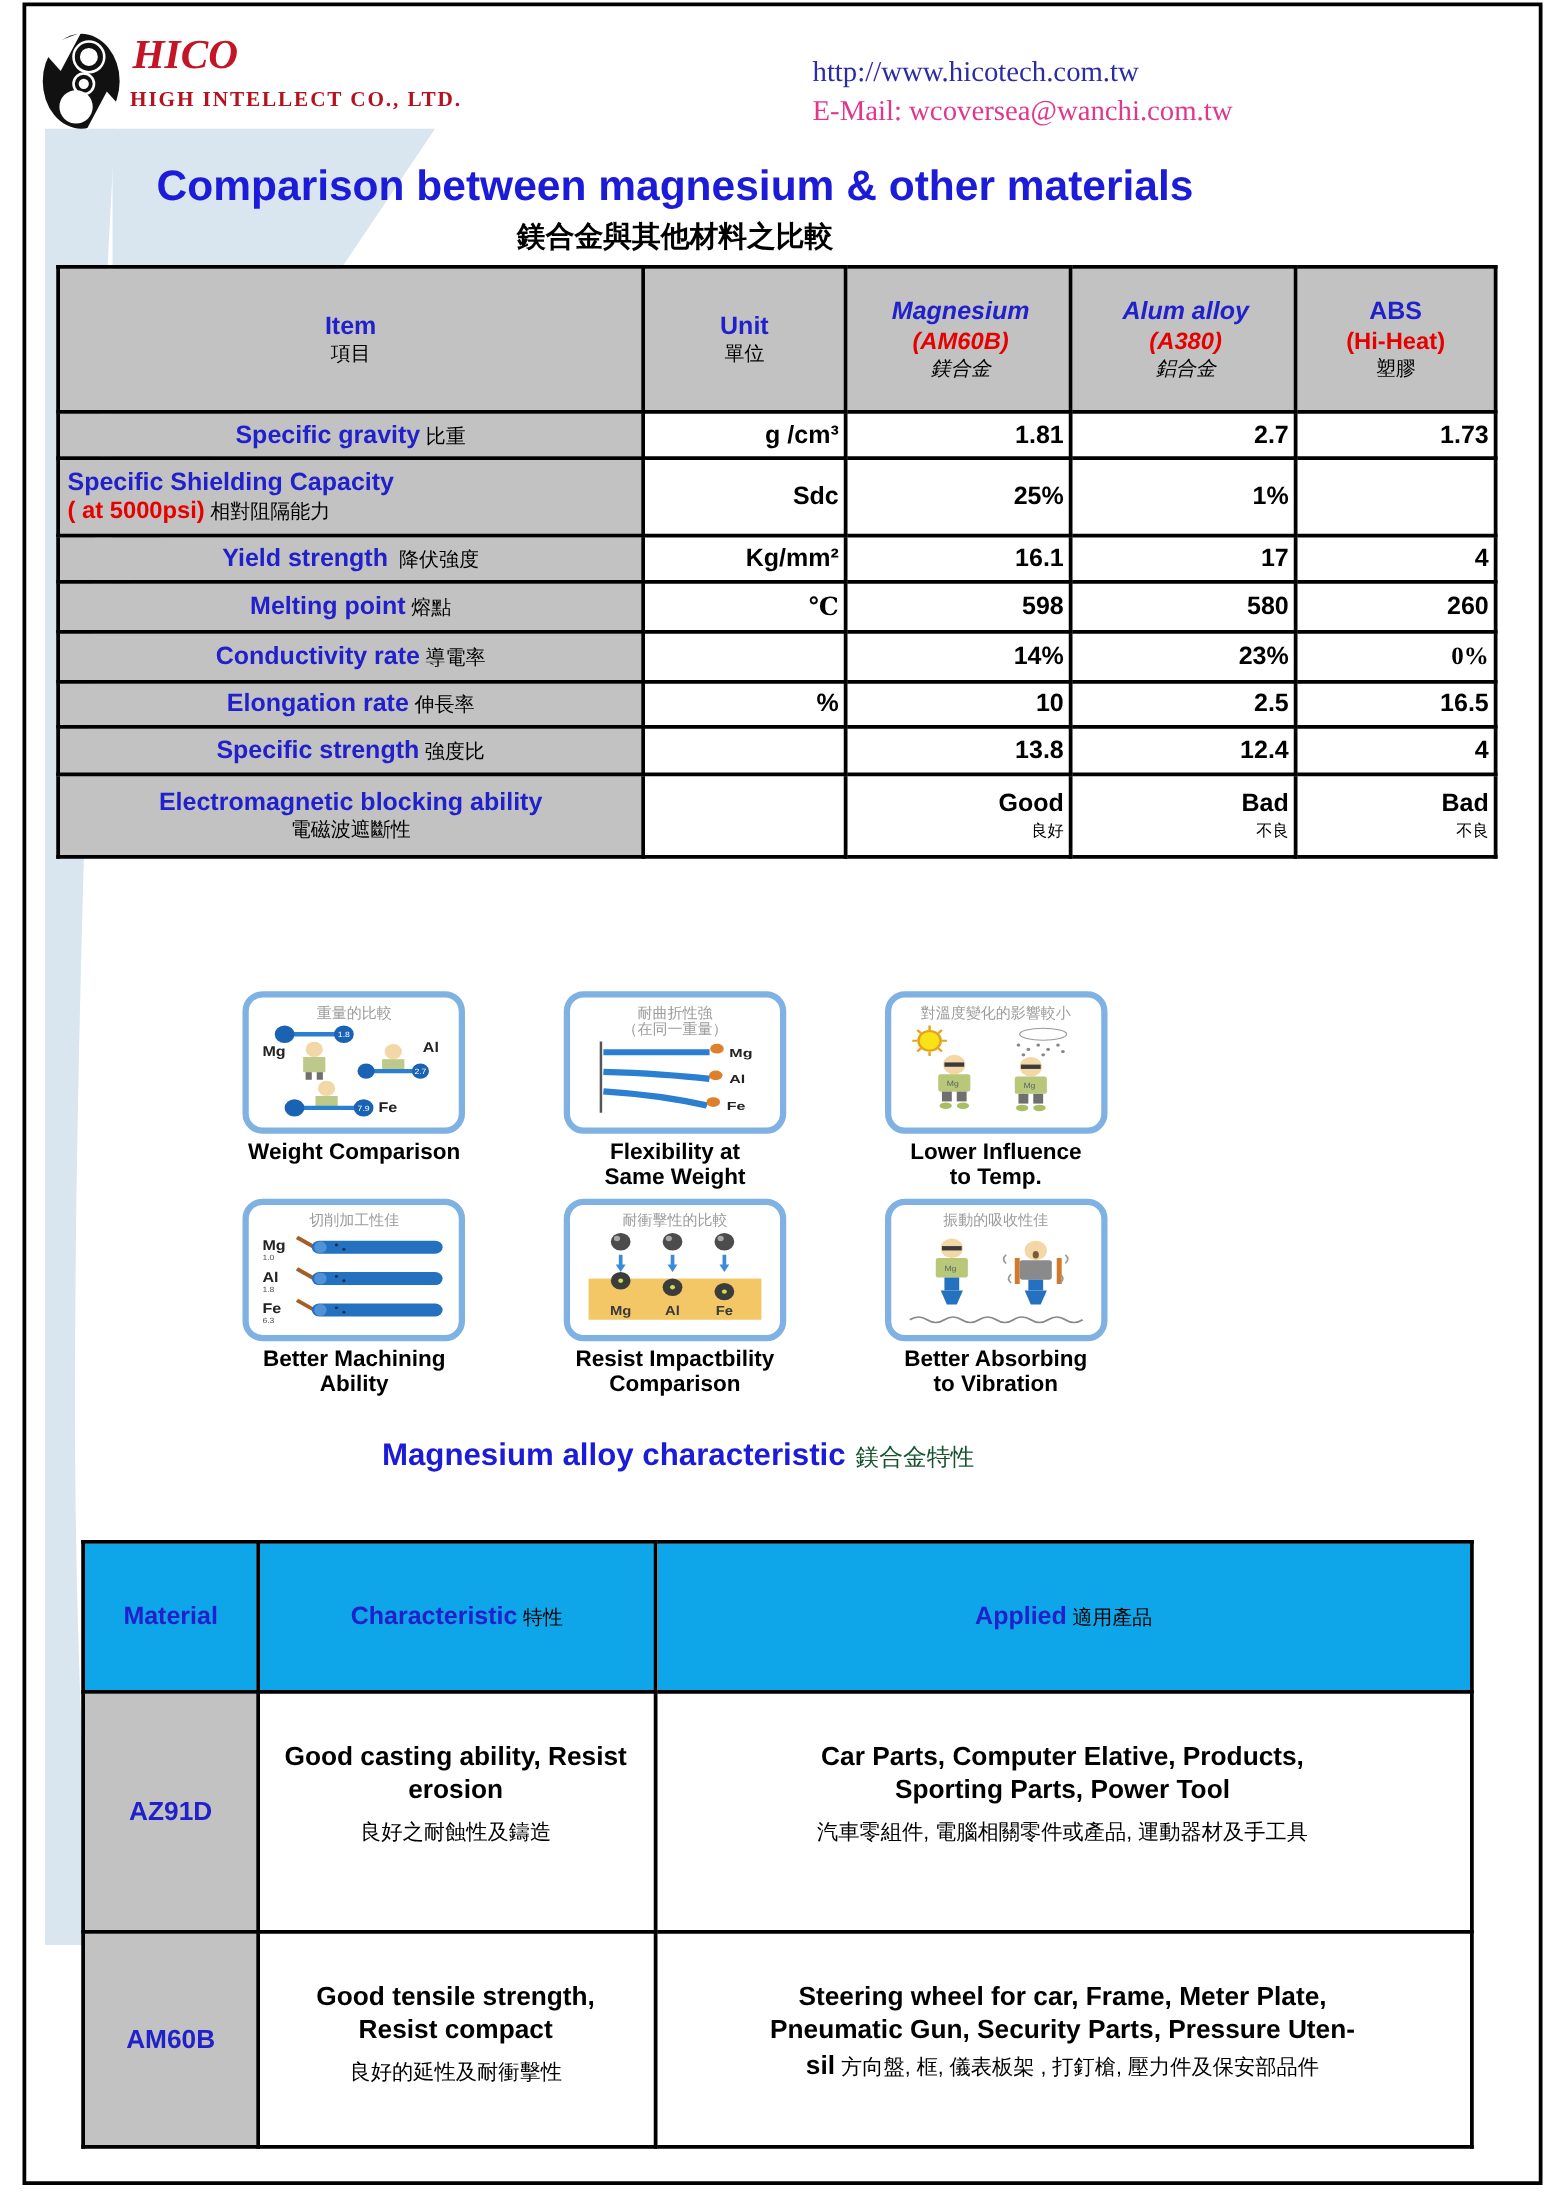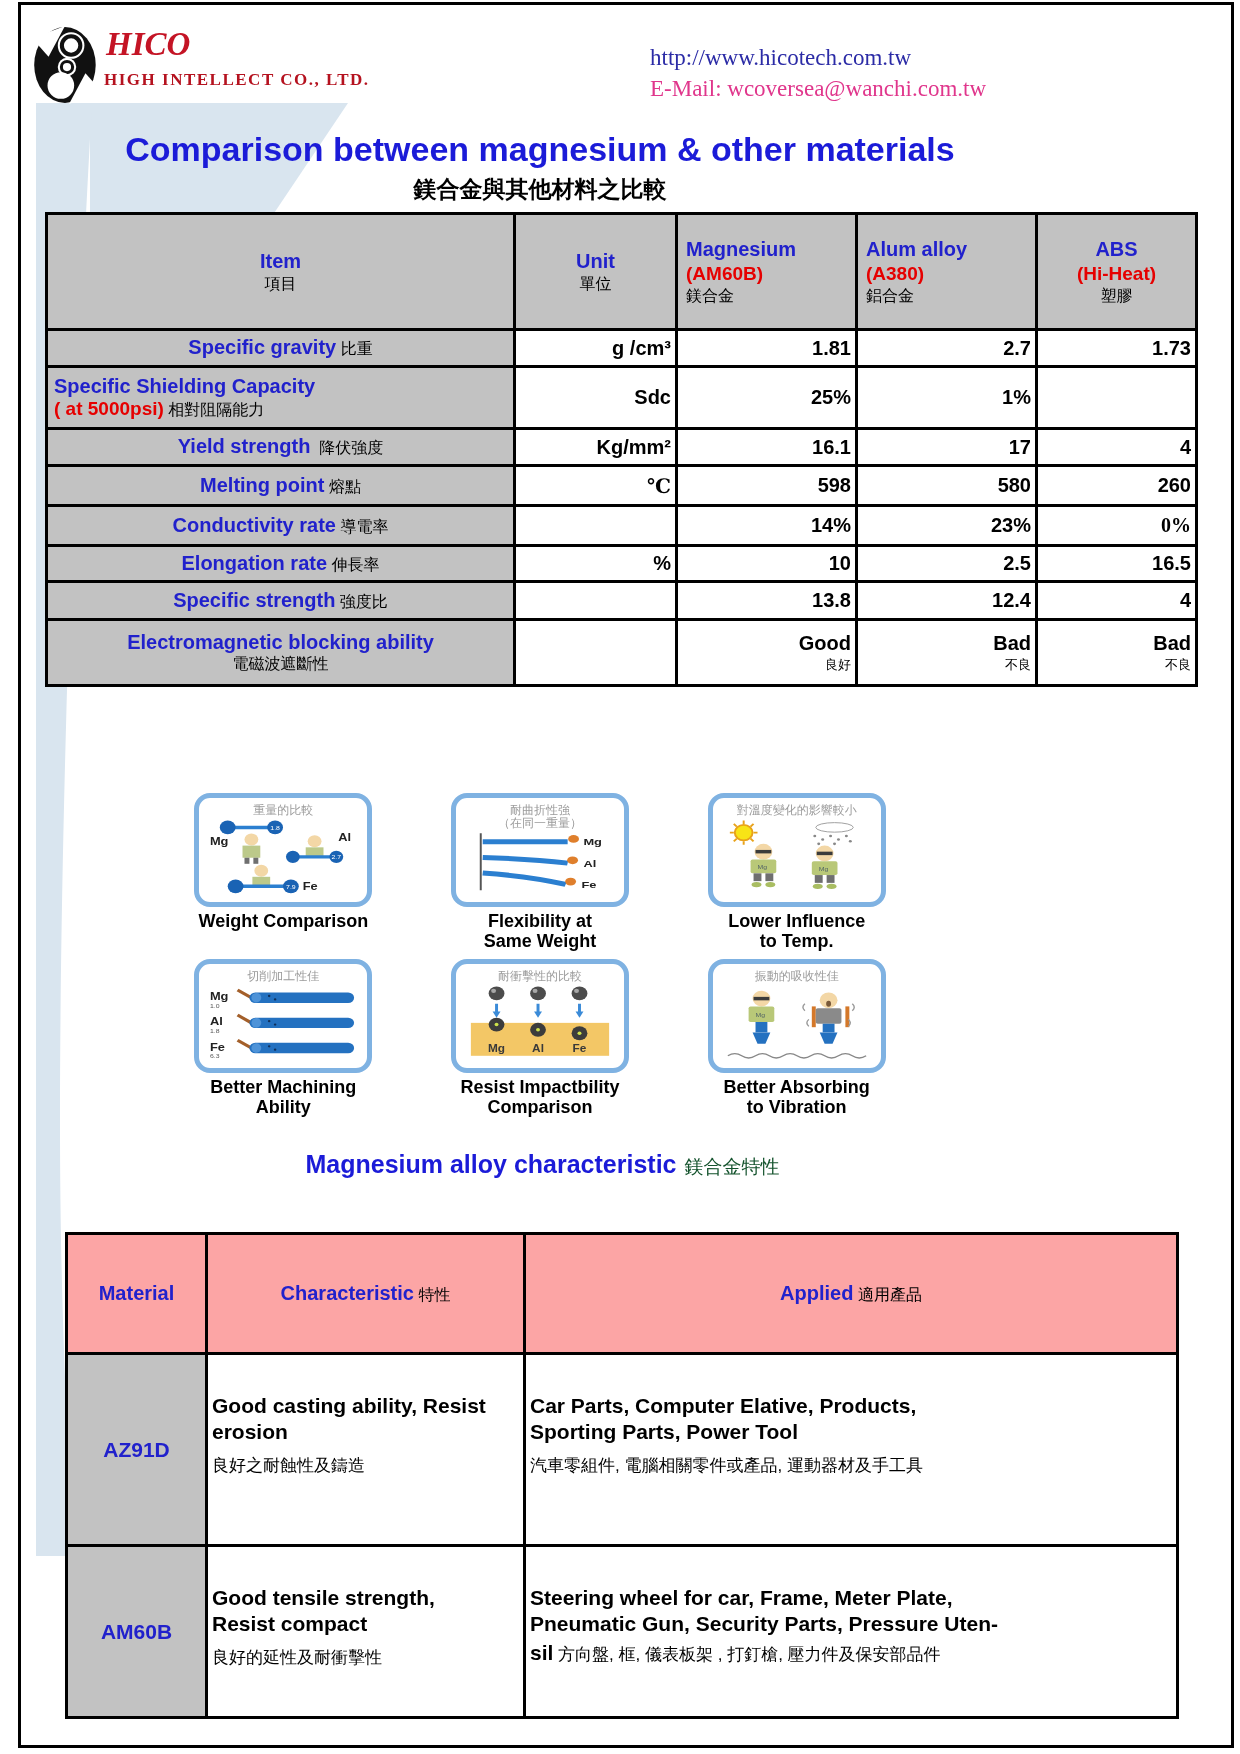--- a/index.html
+++ b/index.html
@@ -22,21 +22,21 @@
   #title-wrap{left:40px;top:131px;width:1000px;text-align:center;}
   #title-en{font-size:34px;font-weight:bold;color:#1b1bd8;line-height:1.1;}
   #title-zh{font-family:"Liberation Serif","DejaVu Serif",serif;font-weight:bold;font-size:23px;color:#000;margin-top:6px;}
   
   #t1wrap{left:45px;top:212px;}
   table{border-collapse:collapse;table-layout:fixed;}
   .t1 td{border:3px solid #000;padding:1px 4px;vertical-align:middle;overflow:hidden;}
   .t1 .lab{background:#c2c2c2;text-align:center;}
   .t1 .lab.left{text-align:left;padding-left:6px;}
   .t1 .hcell{background:#c2c2c2;text-align:center;line-height:1.25;}
-  .t1 .hcell.left{text-align:left;padding-left:8px;}
+  .t1 .hcell.left{text-align:center;padding-left:8px;font-style:italic;}
   .en{color:#2121cc;font-weight:bold;font-size:20px;}
   .zh{color:#000;font-size:16px;}
   .red{color:#e60000;font-weight:bold;font-size:19px;}
   .t1 .unit,.t1 .val{background:#fff;text-align:right;font-weight:bold;font-size:20px;color:#000;}
   .t1 .val .subzh{display:block;font-weight:normal;font-size:13px;margin-top:1px;}
   .serifval{font-family:"Liberation Serif","DejaVu Serif",serif;font-weight:normal;}
   
   #panels{left:178px;top:793px;width:724px;display:grid;grid-template-columns:repeat(3,1fr);
           column-gap:46px;row-gap:8px;justify-items:center;}
   .panel{width:200px;text-align:center;}
@@ -48,22 +48,22 @@
   .svgsm{font-size:7px;fill:#566;}
   .svgnum{font-size:7px;fill:#fff;text-anchor:middle;}
   .svgval{font-size:7px;fill:#555;}
   .bandlab{font-size:12px;font-weight:bold;fill:#3a3a3a;text-anchor:middle;}
   
   #char-head{left:0;top:1150px;width:1085px;text-align:center;}
   #char-head .en2{color:#1b1bd8;font-weight:bold;font-size:25px;}
   #char-head .zh2{color:#14532d;font-size:19px;margin-left:8px;}
   
   #t2wrap{left:65px;top:1232px;}
-  .t2 td{border:3px solid #000;vertical-align:middle;overflow:hidden;}
-  .t2 .hcell{background:#fca5a5;text-align:center;}
+  .t2 td{border:3px solid #000;vertical-align:middle;overflow:hidden;text-align:center;}
+  .t2 .hcell{background:#0ea5e9;text-align:center;}
   .t2 .mat{background:#c2c2c2;text-align:center;}
   .t2 .mat .en{font-size:21px;}
   .t2 .body{background:#fff;vertical-align:top;padding:38px 6px 6px 4px;}
   .t2 .bl{font-weight:bold;font-size:21px;line-height:1.25;color:#000;}
   .t2 .czh{font-size:17px;margin-top:8px;color:#000;}
 </style>
 </head>
 <body>
 
 <div id="page">

